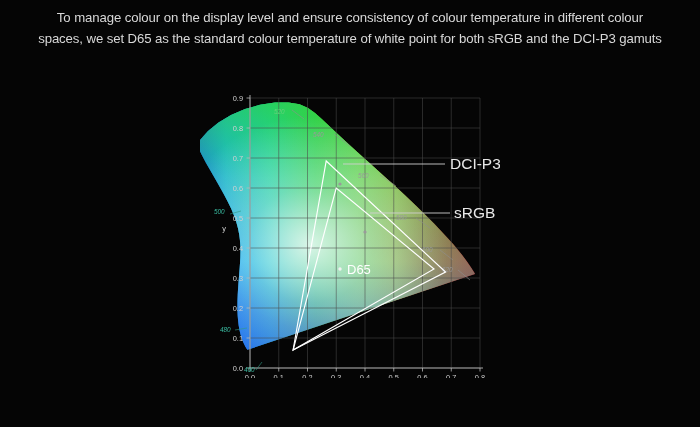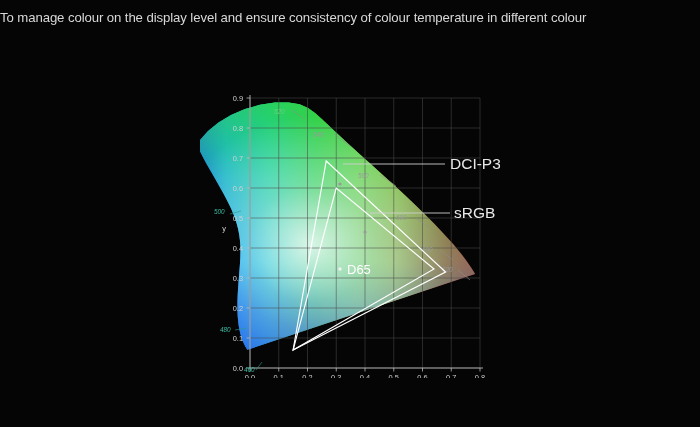--- a/index.html
+++ b/index.html
@@ -14,21 +14,21 @@
     overflow: hidden;
     font-family: "Liberation Sans", sans-serif;
     background: #050505;
   }
 
   
   #caption {
     position: absolute;
     left: 0;
     top: 7px;
-    width: 564px;
+    width: 700px;
     text-align: center;
     color: #d8d8d8;
     font-size: 13.2px;
     line-height: 21px;
     letter-spacing: -0.1px;
     font-family: "Liberation Sans", sans-serif;
   }
   #caption .line {
     display: block;
     white-space: nowrap;
@@ -78,20 +78,21 @@
     fill: #ffffff;
     font-family: "Liberation Sans", sans-serif;
     font-size: 13px;
   }
 </style>
 </head>
 <body>
 
 <div id="caption">
   <span class="line">To manage colour on the display level and ensure consistency of colour temperature in different colour</span>
+  <span class="line">spaces, we set D65 as the standard colour temperature of white point for both sRGB and the DCI-P3 gamuts</span>
 </div>
 
 <div id="figure">
   <svg id="chart-svg" width="300" height="300" viewBox="0 0 300 300">
     <defs>
 
       <clipPath id="locus-clip">
         <path d="
           M 47.34,271.82
           L 45.30,268.50 L 43.49,264.86 L 41.93,260.92 L 40.62,256.72

